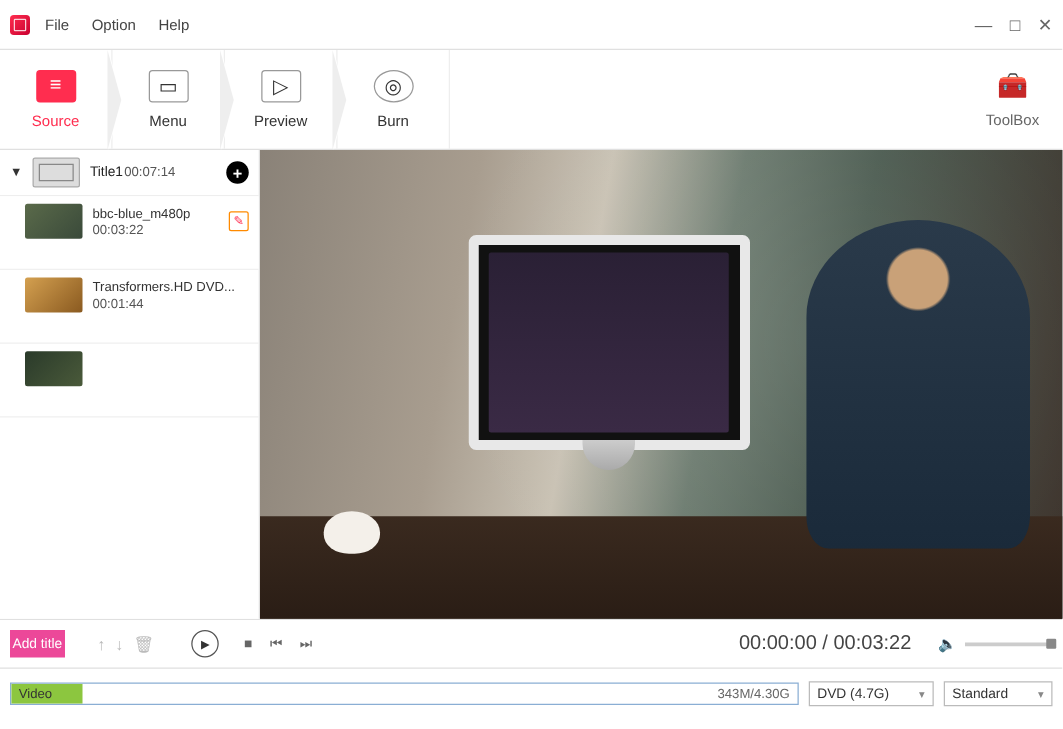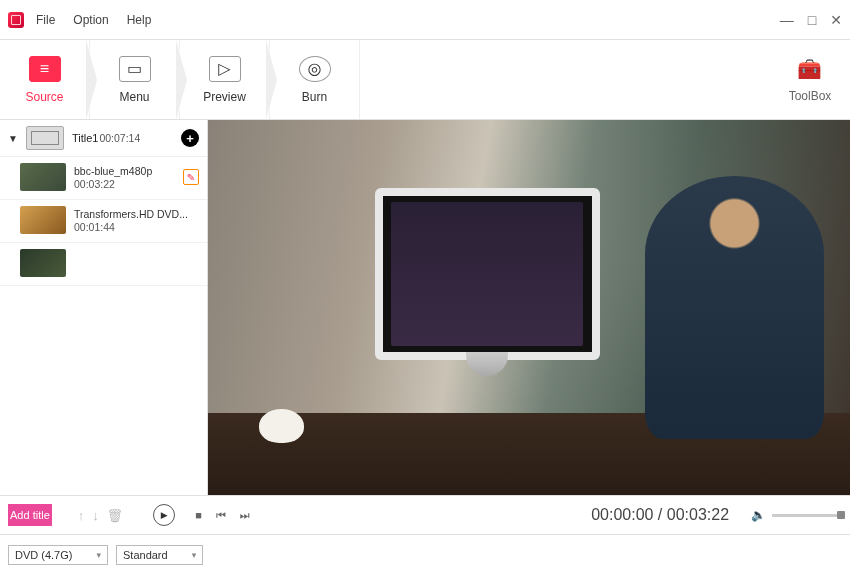--- a/index.html
+++ b/index.html
@@ -26,21 +26,21 @@
 .content{height:375px;display:flex}
 .sidebar{width:208px;border-right:1px solid #e0e0e0;overflow:hidden;background:#fff}
 .title-row{display:flex;align-items:center;padding:6px 8px;gap:8px;border-bottom:1px solid #eee}
 .title-row .caret{font-size:10px;color:#333}
 .thumb{width:38px;height:24px;background:#ddd;border:1px solid #aaa;border-radius:2px;position:relative;overflow:hidden;flex-shrink:0}
 .thumb-placeholder::after{content:"";position:absolute;inset:4px;border:1px solid #888}
 .title-meta{flex:1;display:flex;gap:1px}
 .title-meta .name{font-size:11px;color:#222}
 .title-meta .dur{font-size:10.5px;color:#555}
 .add-btn{width:18px;height:18px;border-radius:50%;background:#000;color:#fff;display:flex;align-items:center;justify-content:center;font-size:13px;font-weight:bold;cursor:default}
-.clip-row{display:flex;align-items:center;padding:6px 8px 8px 20px;gap:8px;border-bottom:1px solid #f0f0f0;position:relative}
+.clip-row{display:flex;align-items:center;padding:6px 8px 24px 20px;gap:8px;border-bottom:1px solid #f0f0f0;position:relative}
 .clip-row.selected{background:#fff}
 .clip-thumb{width:46px;height:28px;border-radius:2px;flex-shrink:0;background-size:cover}
 .clip-meta{flex:1;display:flex;flex-direction:column;gap:1px;overflow:hidden}
 .clip-meta .name{font-size:10.5px;color:#333;white-space:nowrap;overflow:hidden;text-overflow:ellipsis}
 .clip-meta .dur{font-size:10.5px;color:#555}
 .edit-ico{width:16px;height:16px;border:1.5px solid #ff8a00;border-radius:2px;color:#ff2d4f;display:flex;align-items:center;justify-content:center;font-size:10px;cursor:default}
 
 .preview{flex:1;background:#000;display:flex;align-items:center;justify-content:center;position:relative}
 .preview-img{width:100%;height:100%;background:
   radial-gradient(circle at 70% 40%,rgba(255,255,255,.1),transparent 60%),
@@ -176,19 +176,25 @@
   <div class="time-display">
     <span>00:00:00</span> / <span>00:03:22</span>
   </div>
   <div class="vol">
     <span>🔈</span>
     <div class="vol-track"></div>
   </div>
 </div>
 
 <div class="bottombar">
+  <div class="capacity-bar">
+    <div class="capacity-fill">
+        <span>Video</span>
+      </div>
+    <div class="capacity-text">343M/4.30G</div>
+  </div>
   <div class="combo">
       <span>DVD (4.7G)</span>
     </div>
   <div class="combo">
       <span>Standard</span>
     </div>
 </div>
 
 </body></html>

